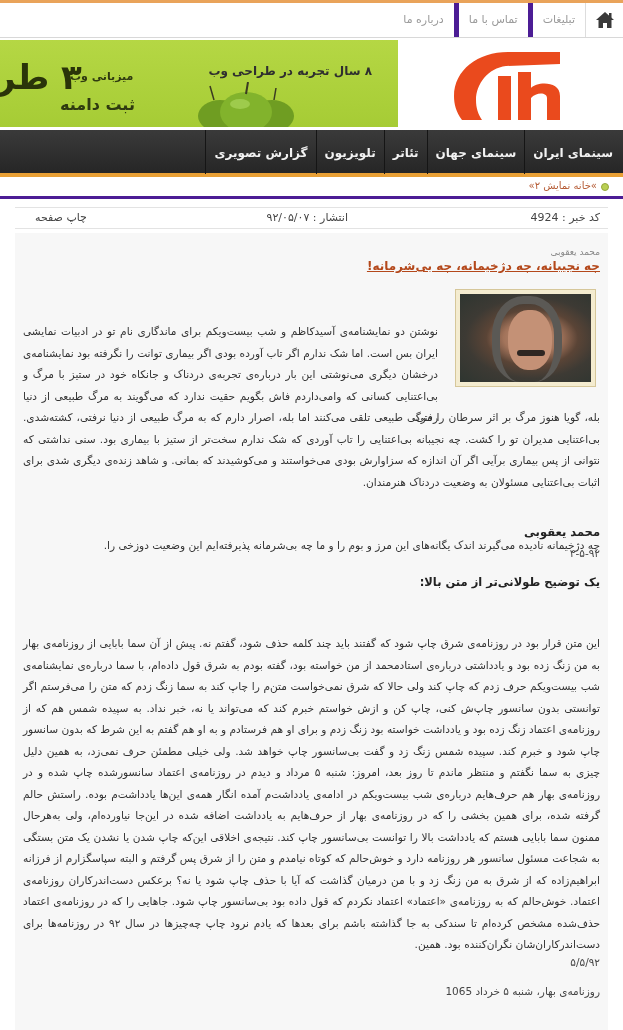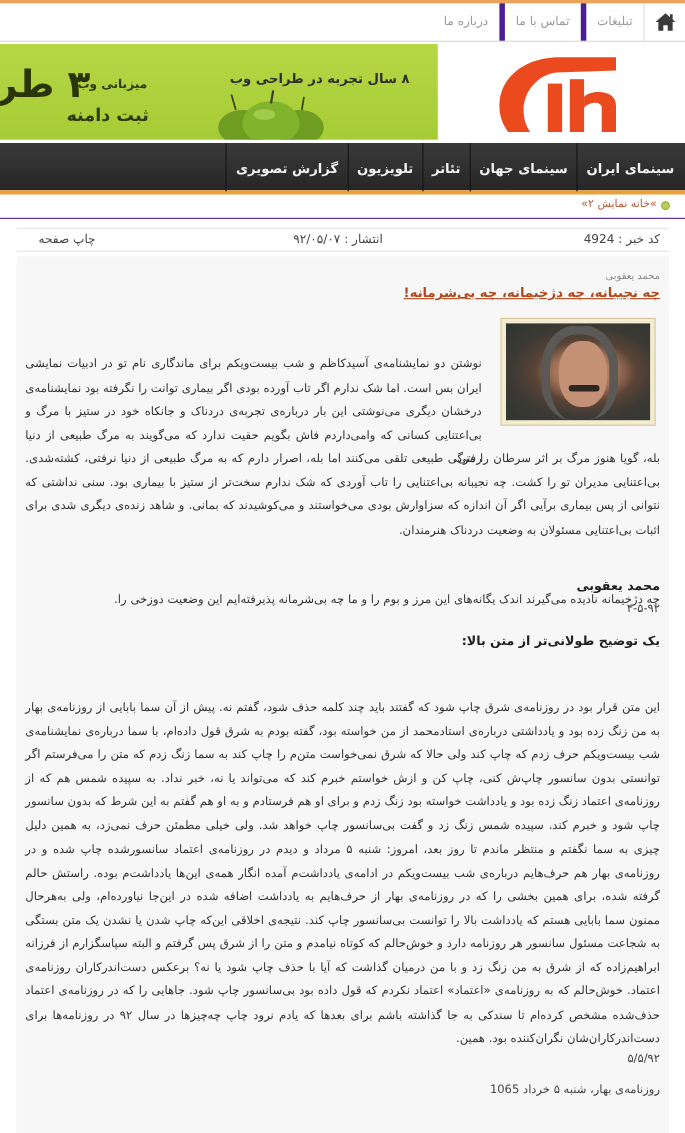--- a/index.html
+++ b/index.html
@@ -23,21 +23,21 @@
   .banner .apples { position: absolute; left: 190px; top: 42px; width: 110px; height: 45px; }
   .logo { position: absolute; right: 55px; top: 8px; width: 120px; height: 75px; }
 
   
   .nav { position: absolute; top: 130px; left: 0; width: 623px; height: 47px; background: linear-gradient(180deg, #3a3a3a 0%, #262626 100%); border-bottom: 4px solid #e9a035; }
   .nav .items { display: flex; height: 43px; }
   .nav .items a { display: block; height: 44px; line-height: 46px; padding: 0 8px; font-size: 12px; font-weight: bold; color: #f2f2f2; text-decoration: none; border-left: 1px solid #151515; }
   .nav .items a:first-child { padding-right: 10px; }
 
   
-  .crumb { position: absolute; top: 177px; left: 0; width: 623px; height: 22px; background: #fff; border-bottom: 1px solid #4c1d95; }
+  .crumb { position: absolute; top: 177px; left: 0; width: 623px; height: 22px; background: #fff; border-bottom: 3px solid #4c1d95; }
   .crumb .dot { position: absolute; right: 14px; top: 6px; width: 8px; height: 8px; border-radius: 50%; background: #b9cf53; border: 1px solid #96a73a; }
   .crumb .txt { position: absolute; right: 26px; top: 3px; font-size: 10px; color: #b55a33; }
 
   
   .meta { position: absolute; top: 207px; left: 15px; width: 593px; height: 22px; border-top: 1px solid #e3e3e3; border-bottom: 1px solid #e3e3e3; font-size: 11px; color: #444; }
   .meta .code { position: absolute; right: 8px; top: 3px; }
   .meta .pub { position: absolute; right: 260px; top: 3px; }
   .meta .print { position: absolute; left: 20px; top: 3px; color: #444; text-decoration: none; }
 
   

